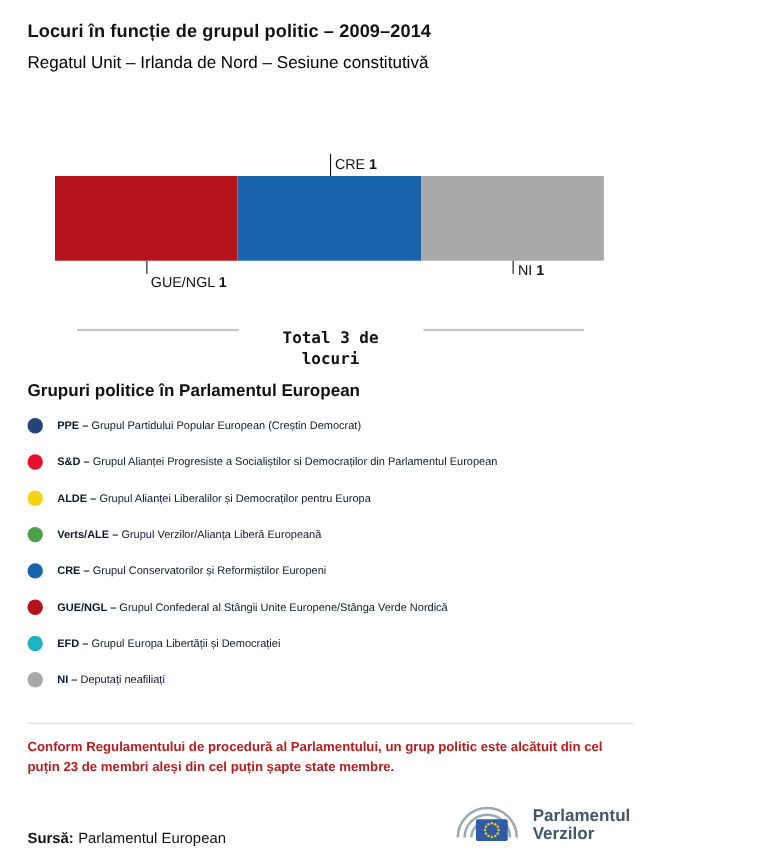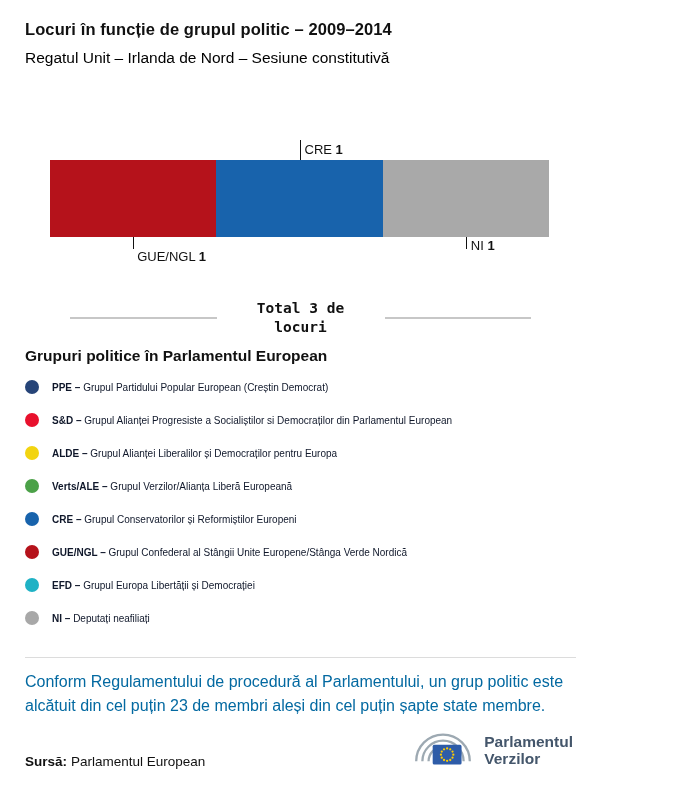--- a/index.html
+++ b/index.html
@@ -16,35 +16,35 @@
   .seg-label{position:absolute;width:0;font-size:13px;color:#111;}
   .seg-label .tick{position:absolute;left:0;top:0;bottom:0;width:1px;background:#111;}
   .seg-label.above{bottom:100%;height:20px;}
   .seg-label.above .lab-text{position:absolute;left:5px;top:2px;white-space:nowrap;text-align:right;}
   .seg-label.below{top:100%;height:12px;}
   .seg-label.below .lab-text{position:absolute;left:4px;top:12px;white-space:nowrap;}
   .seg-label.below-inline{top:100%;height:12px;}
   .seg-label.below-inline .lab-text{position:absolute;left:5px;top:1px;white-space:nowrap;}
   .lab-text strong{font-weight:700;}
 
-  .total-row{display:flex;align-items:center;margin:62px 70px 0;}
+  .total-row{display:flex;margin:62px 70px 0;}
   .total-line{flex:1;height:2px;background:#c7c7c7;}
   .total-text{margin:0 24px;max-width:120px;text-align:center;
               font-family:"DejaVu Sans Mono","Liberation Mono",monospace;
               font-weight:700;font-size:14.5px;line-height:1.3;color:#111;}
 
   .legend-heading{margin:10px 25px 0;font-size:15.5px;font-weight:700;}
   .legend{margin:6px 25px 0;}
   .legend-item{display:flex;align-items:center;height:33px;}
   .dot{width:14px;height:14px;border-radius:50%;margin-right:13px;flex:0 0 14px;}
   .legend-text{font-size:10px;color:#0f172a;}
   .legend-text strong{font-weight:700;}
 
   .rule{height:1px;background:#dcdcdc;margin:22px 25px 0;}
-  .note{margin:12px 25px 0;max-width:652px;font-size:16px;line-height:1.55;color:#0369a1;}
+  .note{margin:12px 25px 0;max-width:652px;font-size:12px;line-height:1.55;color:#b91c1c;font-weight:bold;}
 
   .source{position:absolute;left:25px;bottom:17px;font-size:13.5px;}
   .source span{margin-left:4px;}
 
   .logo{position:absolute;right:28px;bottom:12px;display:flex;align-items:center;cursor:pointer;}
   .logo svg{display:block;}
   .logo-text{margin-left:8px;font-size:15.5px;font-weight:700;color:#44566B;line-height:1.12;}
 </style>
 </head>
 <body>

